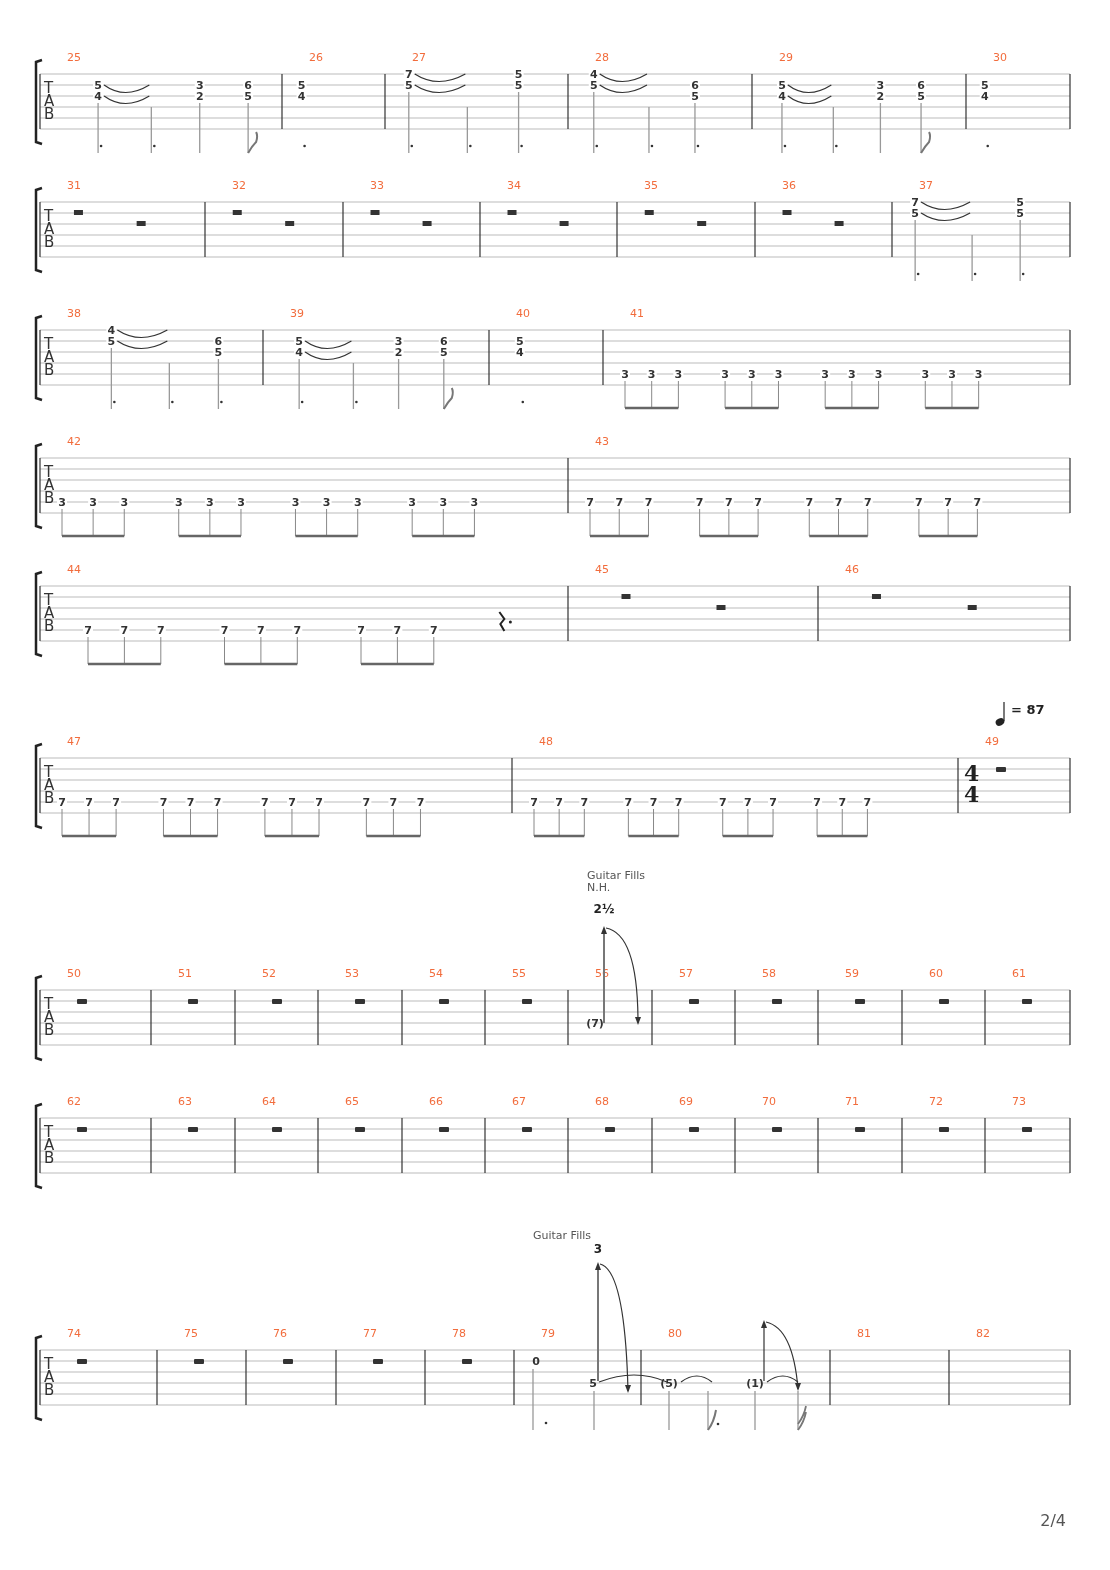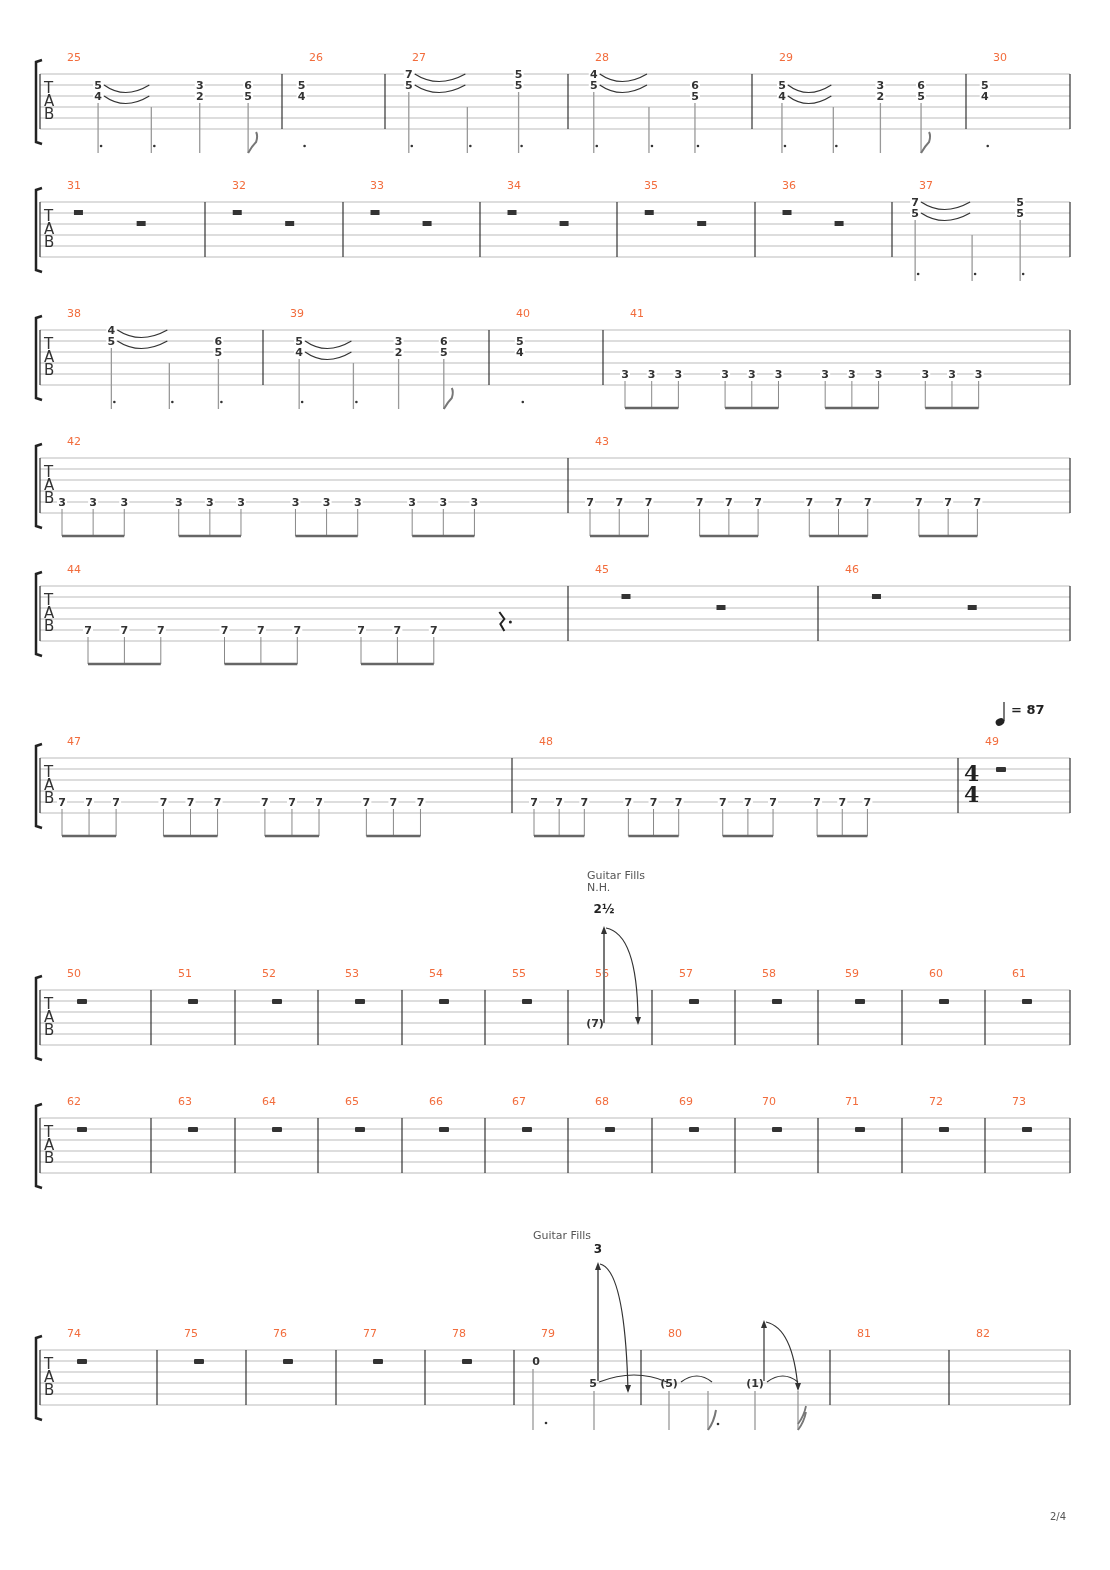--- a/index.html
+++ b/index.html
@@ -5,21 +5,21 @@
   html,body{margin:0;padding:0;background:#fff;}
   body{width:1110px;height:1570px;position:relative;overflow:hidden;font-family:"DejaVu Sans",sans-serif;}
   #sheet{position:absolute;left:0;top:0;}
   .mnum{font-family:"DejaVu Sans",sans-serif;font-size:11px;fill:#f26c3c;}
   .fret{font-family:"DejaVu Sans",sans-serif;font-size:11px;font-weight:bold;fill:#333;}
   .tablbl{font-family:"DejaVu Sans",sans-serif;font-size:15px;fill:#333;}
   .anno{font-family:"DejaVu Sans",sans-serif;font-size:11px;fill:#555;}
   .bendlbl{font-family:"DejaVu Sans",sans-serif;font-size:12px;font-weight:bold;fill:#222;}
   .tempo{font-family:"DejaVu Sans",sans-serif;font-size:13px;font-weight:bold;fill:#222;}
   .ts{font-family:"DejaVu Serif",serif;font-size:22px;font-weight:bold;fill:#222;}
-  #page-num{position:absolute;right:44px;top:1511px;font-size:10px;color:#555;font-family:"DejaVu Sans",sans-serif;}
+  #page-num{position:absolute;right:44px;top:1511px;font-size:16px;color:#555;font-family:"DejaVu Sans",sans-serif;}
 </style>
 </head>
 <body>
 
 <svg id="sheet" width="1110" height="1570" xmlns="http://www.w3.org/2000/svg">
     <g>
       <path d="M42 60 L36 62 L36 142 L42 144" stroke="#222" stroke-width="2.5" fill="none"></path>
       <line x1="40" y1="74" x2="1070" y2="74" stroke="#bbbbbb" stroke-width="1"></line>
       <line x1="40" y1="85" x2="1070" y2="85" stroke="#bbbbbb" stroke-width="1"></line>
       <line x1="40" y1="96" x2="1070" y2="96" stroke="#bbbbbb" stroke-width="1"></line>

